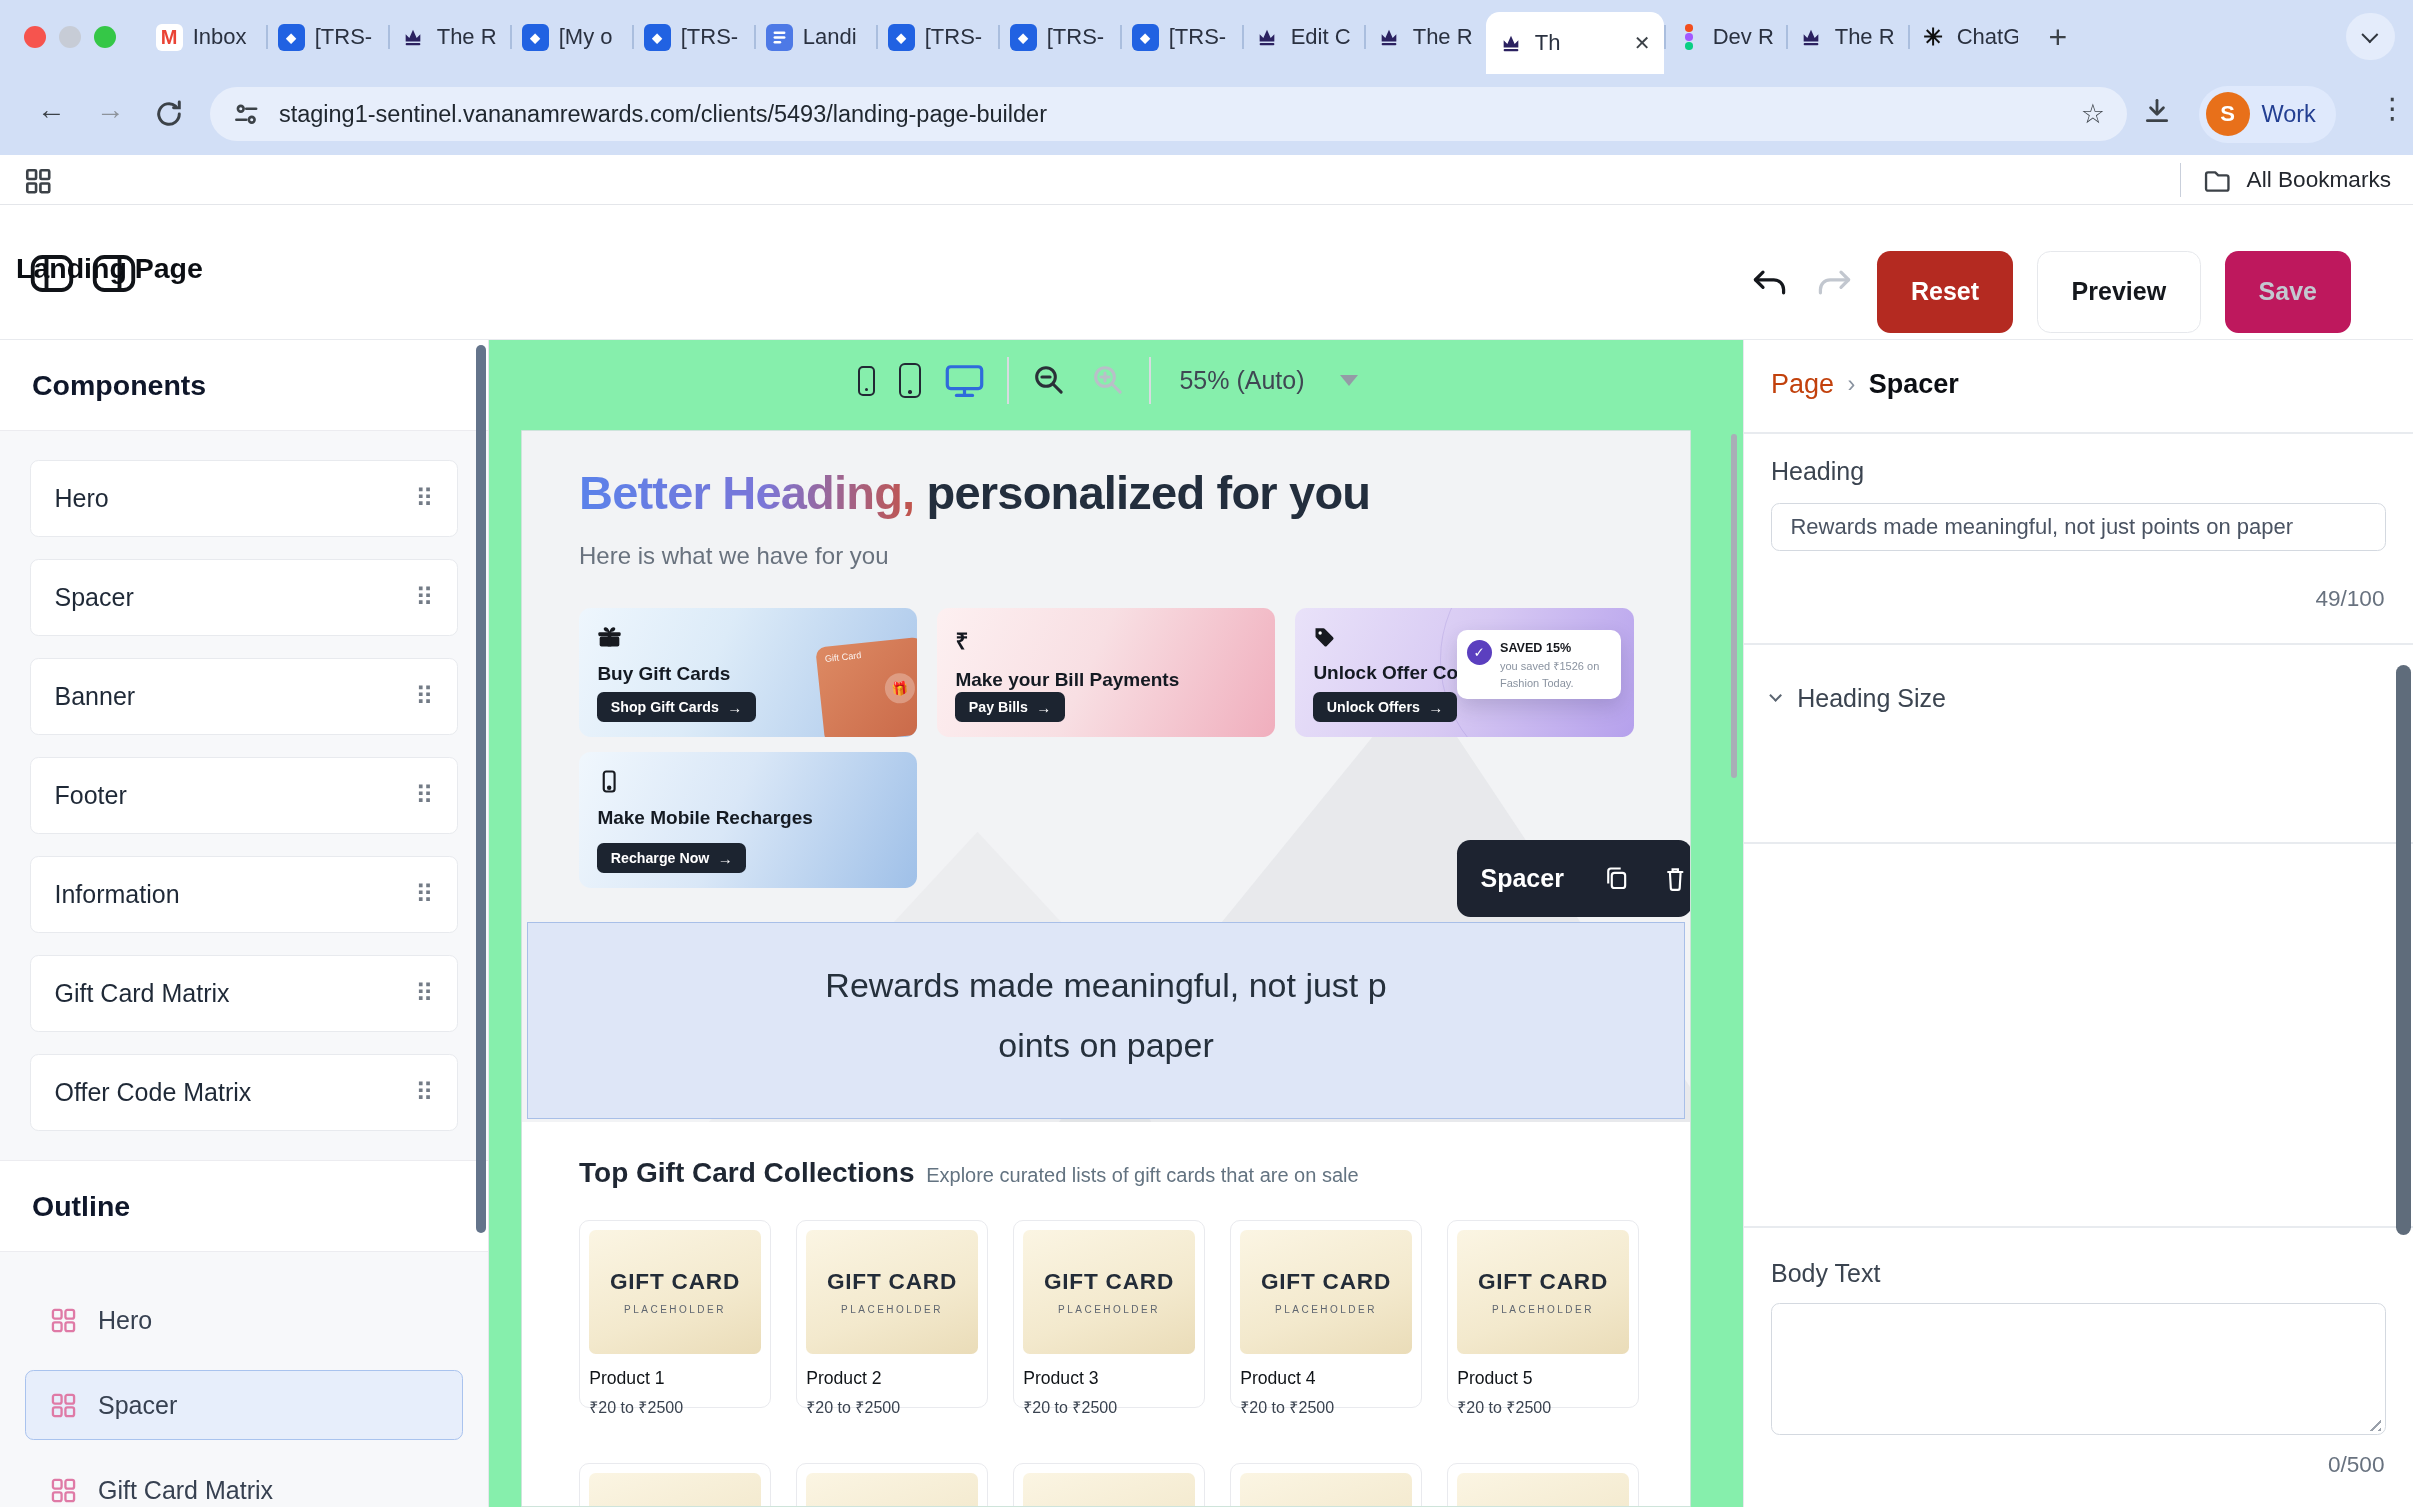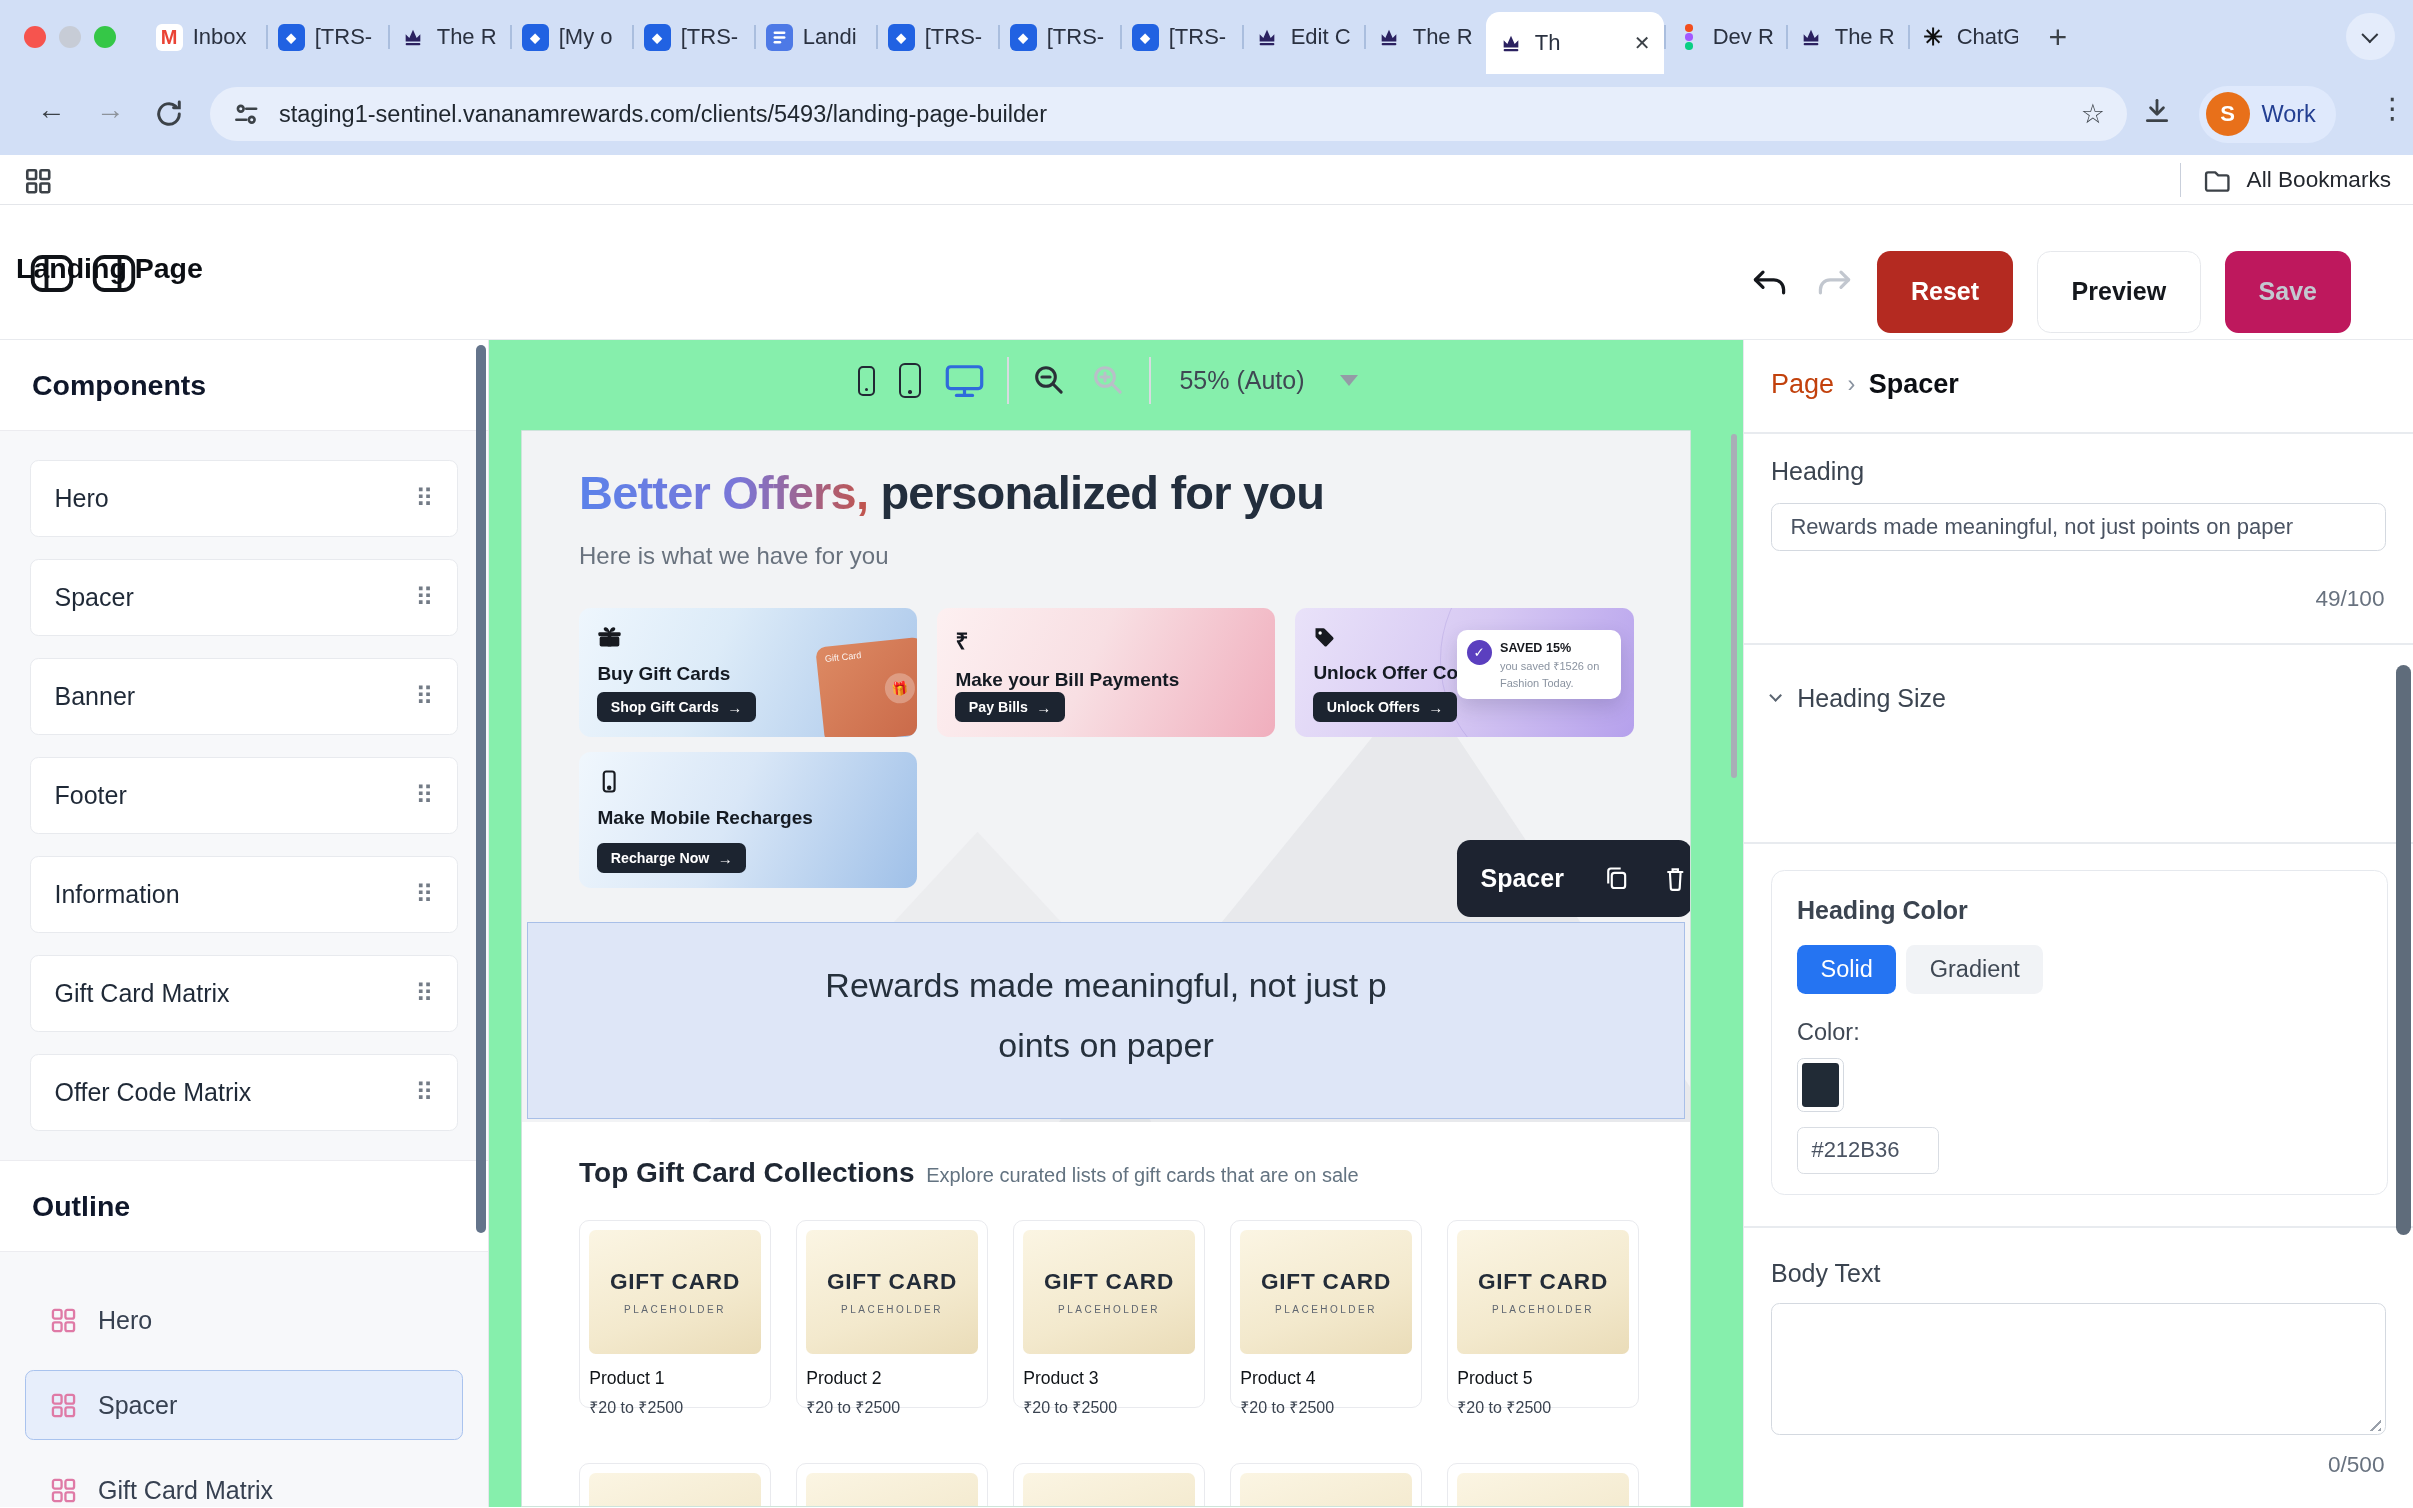--- a/index.html
+++ b/index.html
@@ -472,21 +472,21 @@
       <span class="zoom-label">55% (Auto)</span>
       <span class="tri-down"></span>
     </div>
     <div class="cv-scroll"></div>
 
     <div class="page">
       <div class="hero-sec">
         <div class="mtn1"></div>
         <div class="mtn2"></div>
         <div class="temple"></div>
-        <div class="hero-title"><span class="grad-text">Better Offers,</span><span> personalized for you</span></div>
+        <div class="hero-title"><span class="grad-text">Better Heading,</span><span> personalized for you</span></div>
         <div class="hero-sub">Here is what we have for you</div>
 
         <div class="acard acard-1">
           <span><svg width="25" height="25" viewBox="0 0 28 28">
                 <rect x="3" y="13" width="22" height="11" rx="2" fill="#171a20"></rect>
                 <rect x="1.5" y="8" width="25" height="4.5" rx="1.5" fill="#171a20"></rect>
                 <rect x="12" y="8" width="4" height="16" fill="#171a20"></rect>
                 <path d="M14 8 C10 8 6.5 6 7.8 3.4 C9 1.4 13 3 14 7.2 C15 3 19 1.4 20.2 3.4 C21.5 6 18 8 14 8 Z" fill="#171a20"></path>
               </svg></span>
           <div class="acard-title">Buy Gift Cards</div>
@@ -641,32 +641,20 @@
 
     <div class="idiv" style="top:303px;"></div>
 
     <div class="hs-row">
       <span class="chev-sm"></span>
       <span class="ilabel" style="font-weight:400;">Heading Size</span>
     </div>
 
     <div class="idiv" style="top:502px;"></div>
 
-    <div class="color-card">
-      <div class="ilabel" style="font-weight:600;">Heading Color</div>
-      <div class="seg-row">
-        <span class="seg seg-solid">Solid</span>
-        <span class="seg seg-gradient">Gradient</span>
-      </div>
-      <div class="color-label">Color:</div>
-      <div class="swatch">
-          <div class="swatch-inner"></div>
-        </div>
-      <input class="hex-input" value="#212B36" style="">
-    </div>
 
     <div class="idiv" style="top:886px;"></div>
 
     <div class="ilabel abs" style="left:27px;top:919px;">Body Text</div>
     <textarea class="body-textarea" style=""></textarea>
     <div class="resize-grip"></div>
     <div class="counter" style="top:1112px;">0/500</div>
   </div>
 
   <div class="win-scroll"></div>

